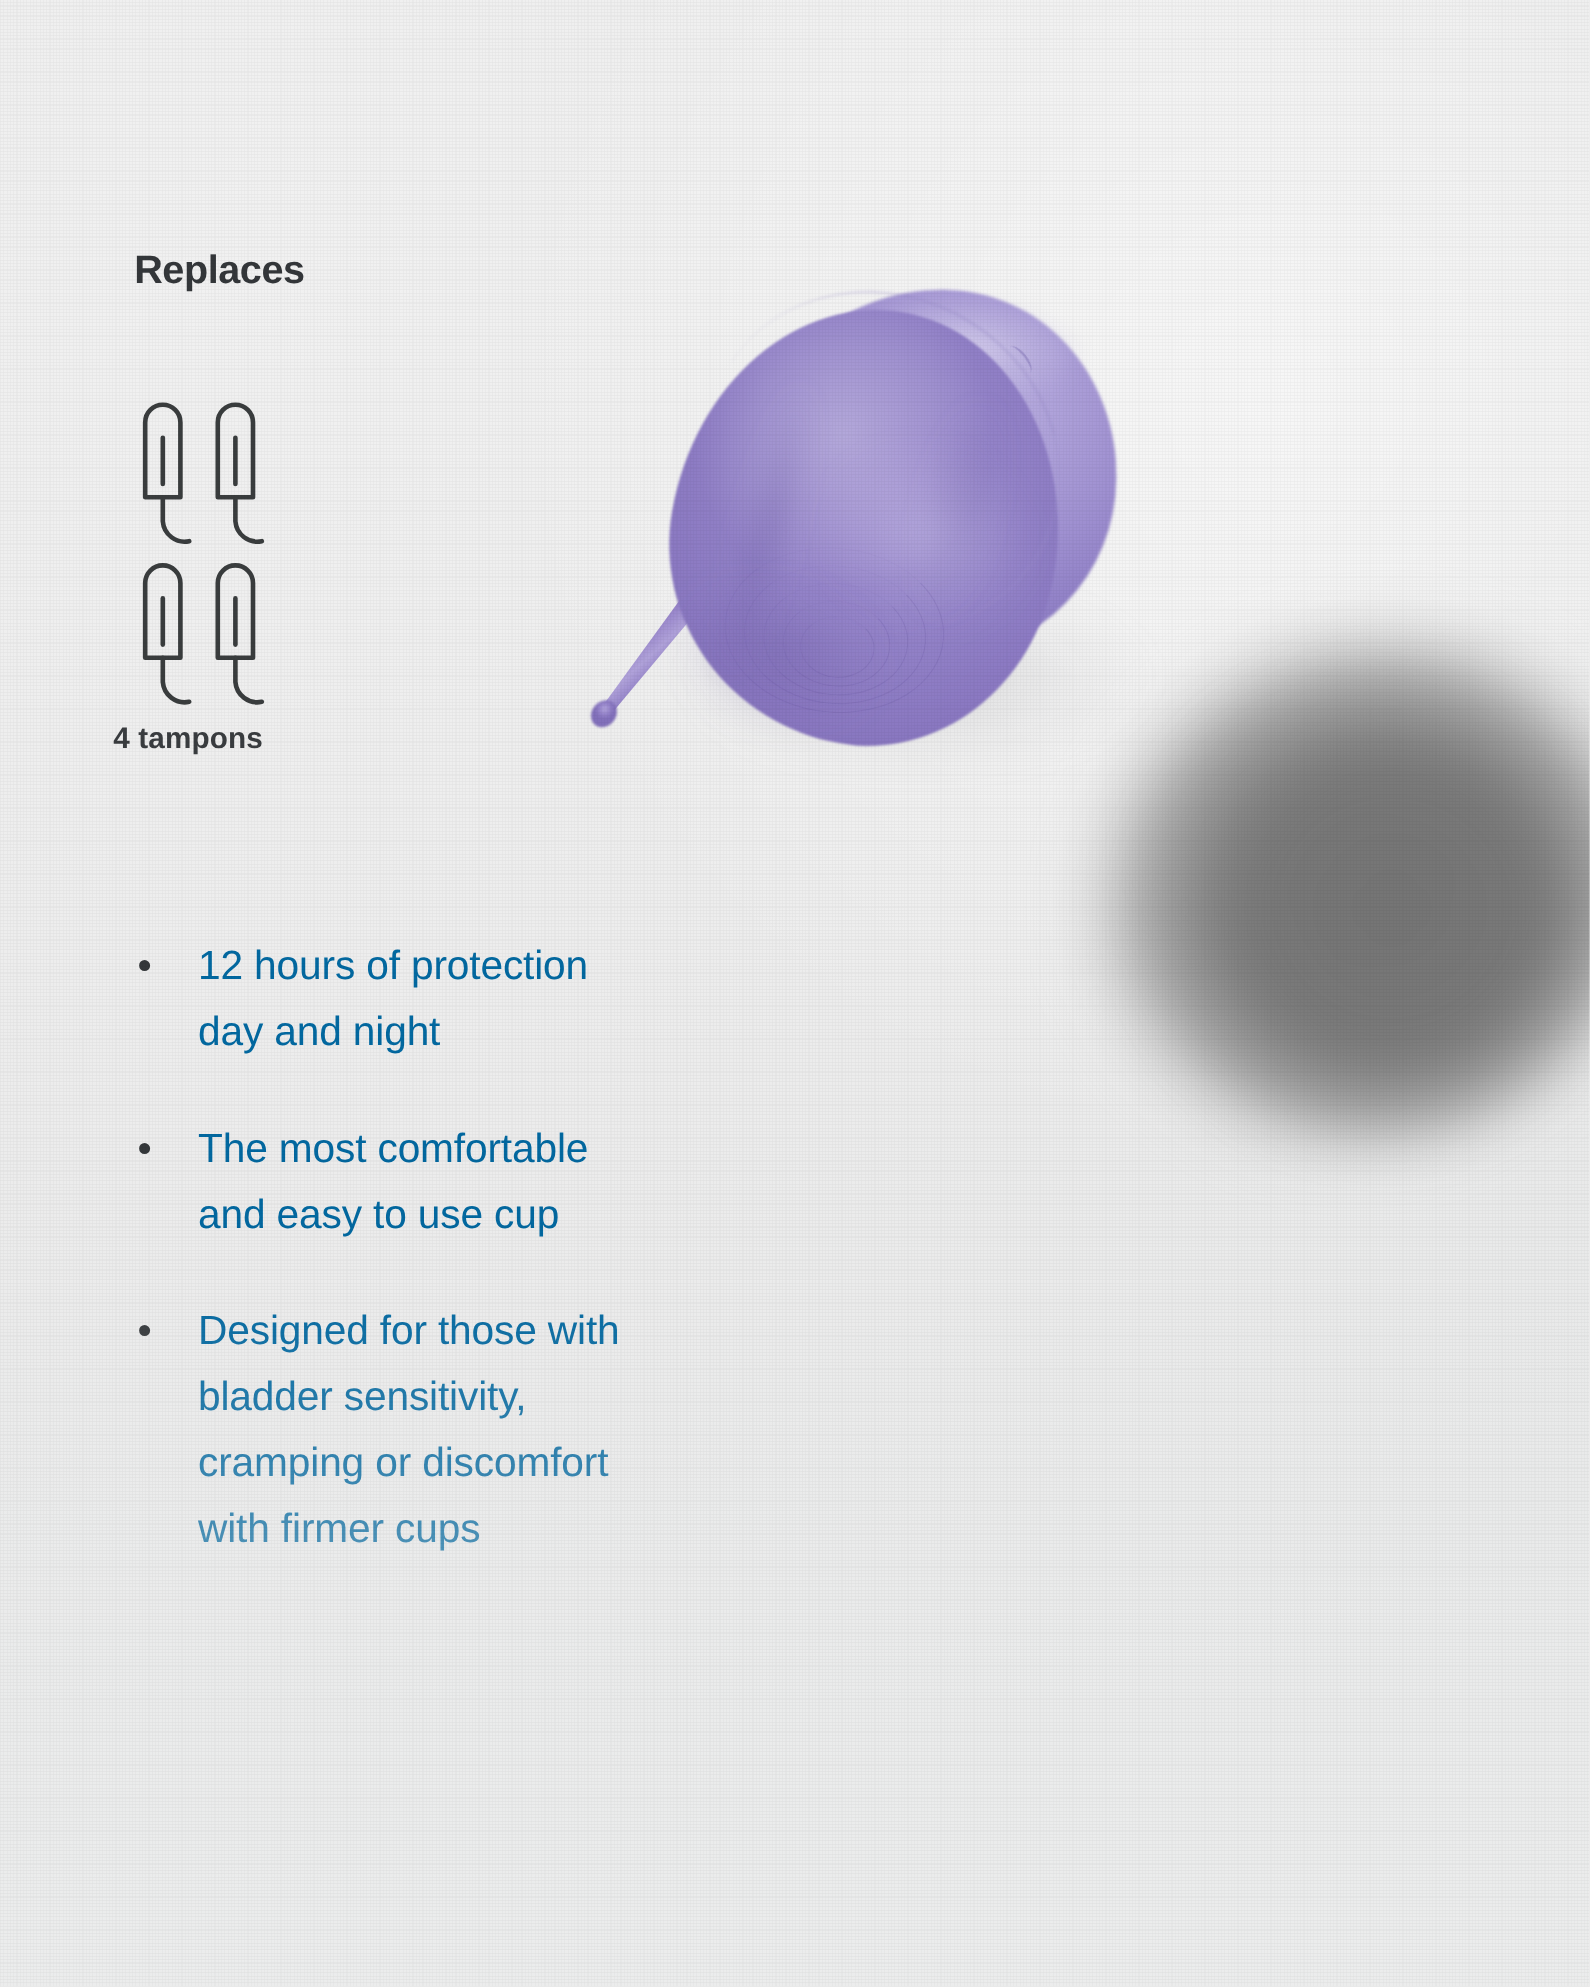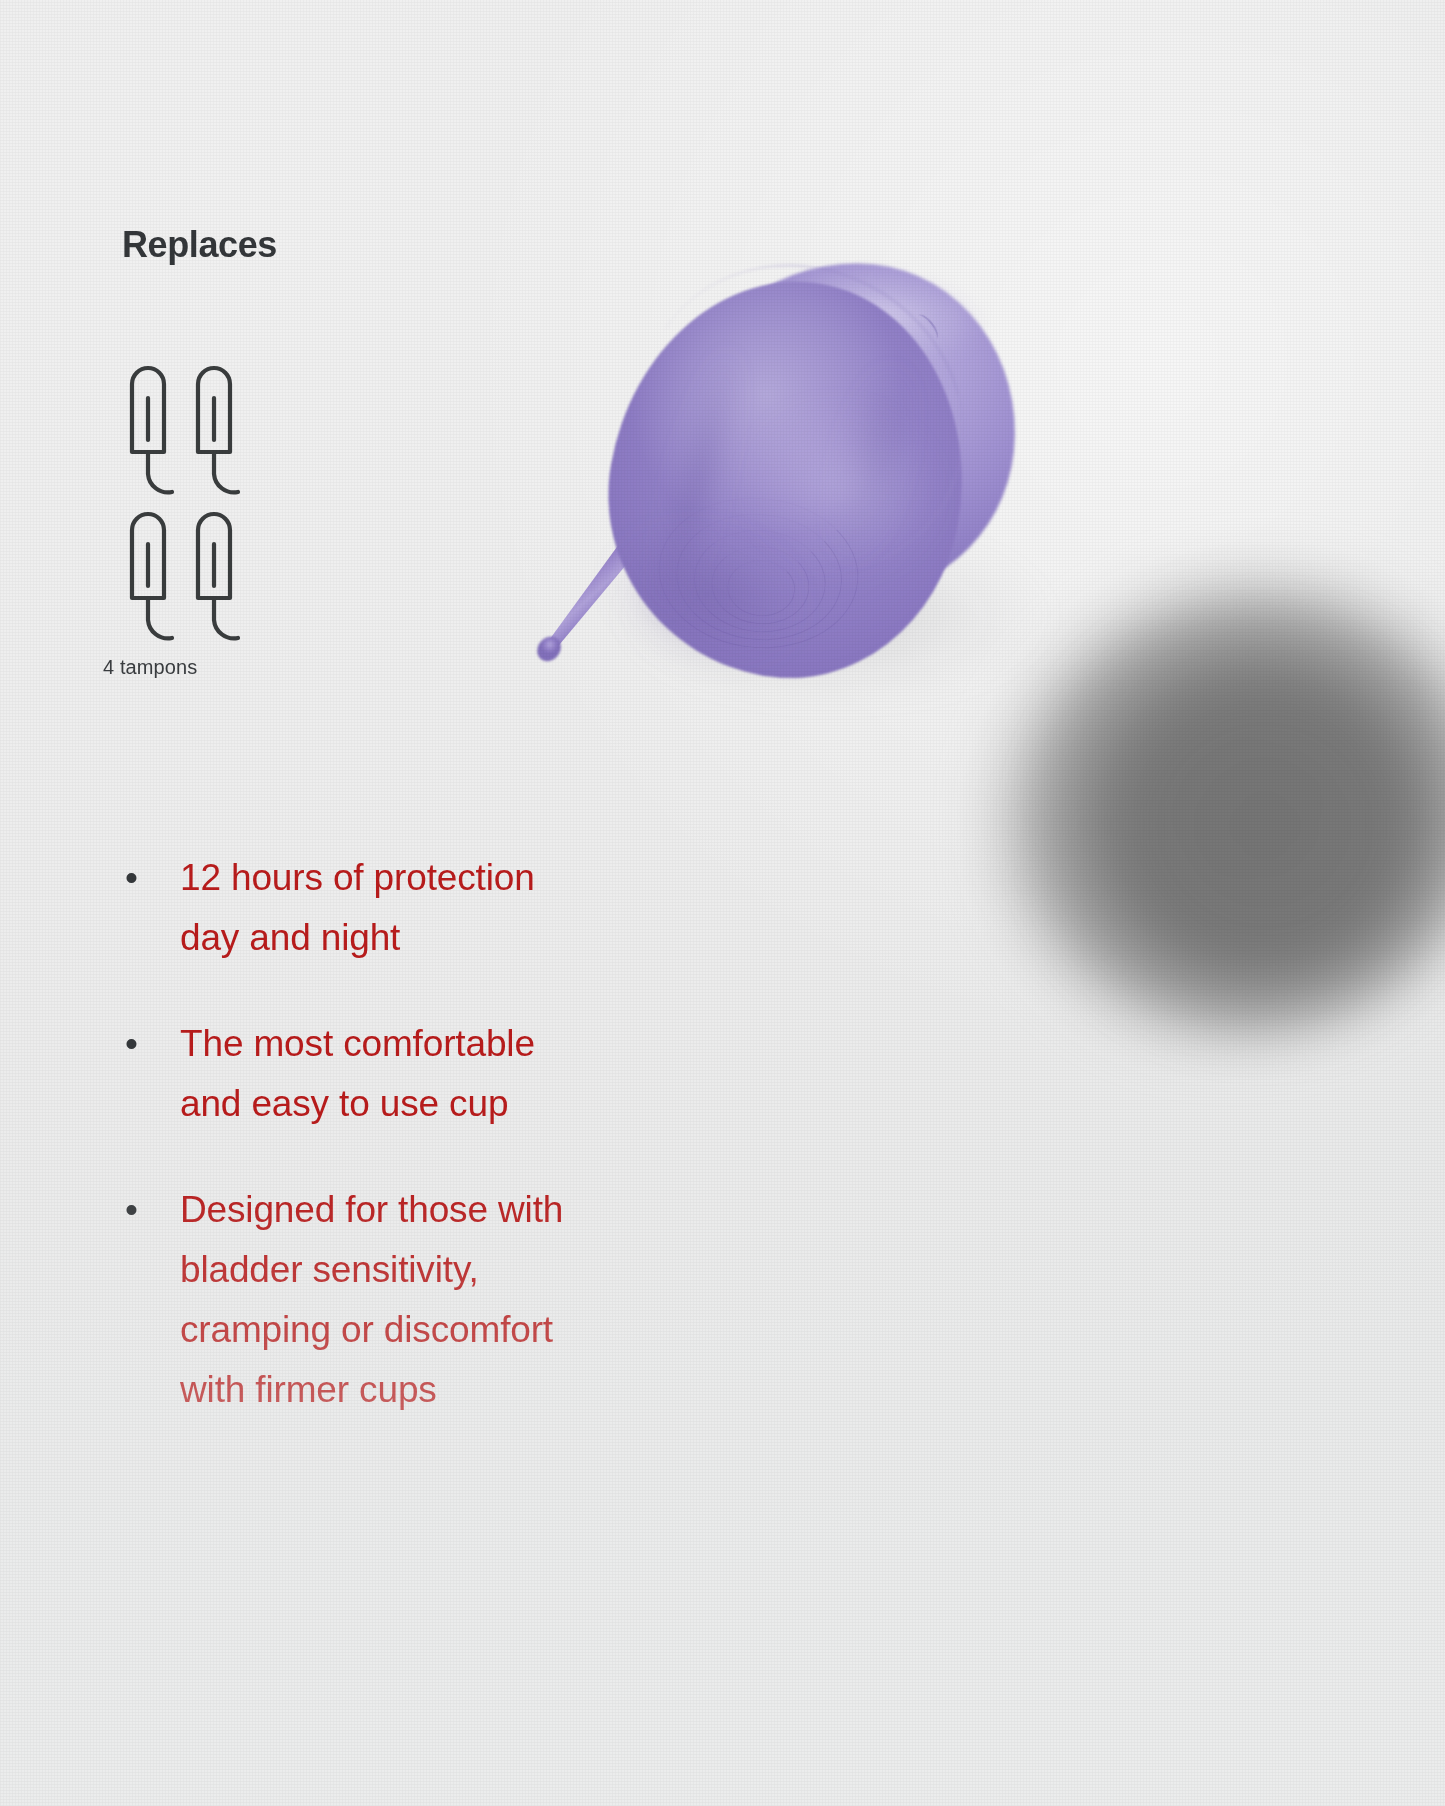--- a/index.html
+++ b/index.html
@@ -258,22 +258,22 @@
     width:54px; height:152px;
   }
   .tampon.t1{ left:0px;  top:0px;   }
   .tampon.t2{ left:66px; top:0px;   }
   .tampon.t3{ left:0px;  top:146px; }
   .tampon.t4{ left:66px; top:146px; }
 
   .caption{
     position:absolute;
     left:103px; top:656px;
-    font-size:20px;
-    font-weight:normal;
+    font-size:27px;
+    font-weight:bold;
     letter-spacing:0.1px;
     color:#3a3d40;
   }
 
   .bullets{
     position:absolute;
     left:122px; top:848px;
     width:640px;
   }
   .bullet-row{
@@ -286,21 +286,21 @@
     font-size:37px;
     line-height:60px;
     color:#35383b;
     text-align:left;
     padding-left:3px;
   }
   .bullet-text{
     flex:1 1 auto;
     font-size:37px;
     line-height:60px;
-    color:#b91c1c;
+    color:#0369a1;
     letter-spacing:-0.15px;
     white-space:pre-line;
   }
 
   
   .grain{
     position:absolute; inset:0;
     opacity:0.055;
     background-image:
       repeating-linear-gradient(0deg, rgba(0,0,0,0.5) 0 1px, rgba(255,255,255,0) 1px 3px),

